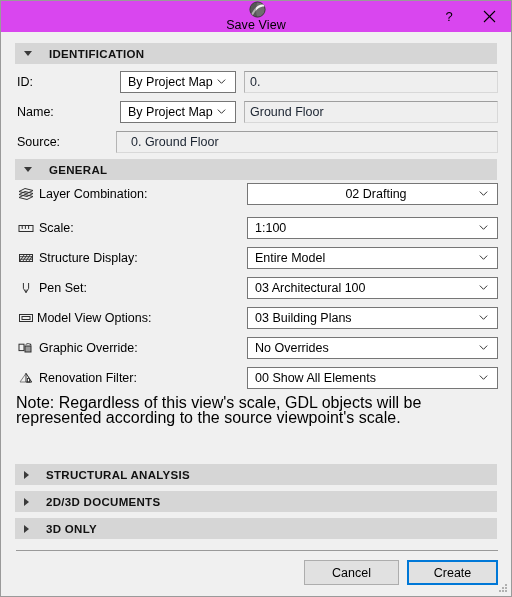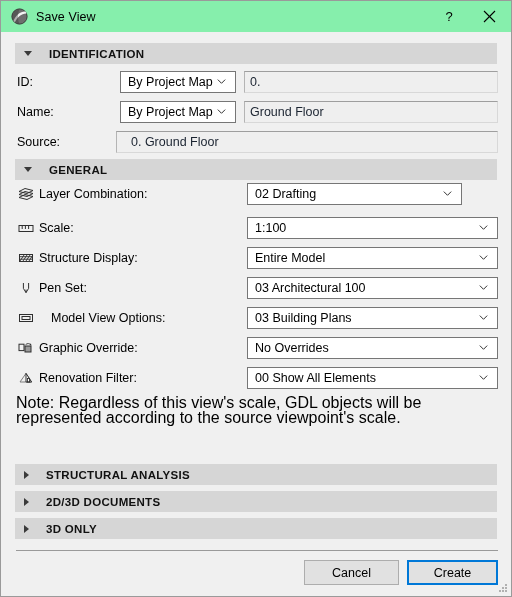--- a/index.html
+++ b/index.html
@@ -19,24 +19,25 @@
     border: 1px solid #9a9a9a;
     overflow: hidden;
   }
 
   
   #titlebar {
     position: absolute;
     left: 0; top: 0;
     width: 510px;
     height: 31px;
-    background: #86efac;
-    display: flex;
-    align-items: center;
-    box-sizing: border-box;
+    background: #d946ef;
+    display: flex;
+    align-items: center;
+    box-sizing: border-box;
+    flex-direction: column;
   }
   #app-icon {
     width: 17px;
     height: 17px;
     margin-left: 10px;
     margin-right: 8px;
     flex: 0 0 auto;
   }
   #title-text {
     font-size: 12.5px;
@@ -318,21 +319,21 @@
       <span class="row-icon">
         <svg width="18" height="16" viewBox="0 0 18 16">
           <g fill="none" stroke="#2f2f2f" stroke-width="1">
             <path d="M2 11.5 L8 8.5 L16 10.5 L10 13.5 Z"></path>
             <path d="M2 8.5 L8 5.5 L16 7.5 L10 10.5 Z"></path>
             <path d="M2 5.5 L8 2.5 L16 4.5 L10 7.5 Z"></path>
           </g>
         </svg>
       </span>
       <span class="row-label" style="left:38px;">Layer Combination:</span>
-      <div class="combo" style="left:246px; width:215px;">
+      <div class="combo" style="left:246px; width:251px;justify-content:center;">
         <span class="combo-value">02 Drafting</span>
         <span class="chev">
           <svg width="9" height="9" viewBox="0 0 9 9">
               <polyline points="0.8,2.6 4.5,6.3 8.2,2.6" fill="none" stroke="#333" stroke-width="1"></polyline>
             </svg>
         </span>
       </div>
     </div>
 
     <div class="row" style="top:184px;">
@@ -400,21 +401,21 @@
       </div>
     </div>
 
     <div class="row" style="top:274px;">
       <span class="row-icon">
         <svg width="18" height="16" viewBox="0 0 18 16">
           <rect x="2.5" y="4.5" width="13" height="7" fill="none" stroke="#2f2f2f" stroke-width="1"></rect>
           <rect x="5" y="6.5" width="8" height="3" fill="none" stroke="#2f2f2f" stroke-width="1"></rect>
         </svg>
       </span>
-      <span class="row-label" style="left:50px;">Model View Options:</span>
+      <span class="row-label" style="left:36px;">Model View Options:</span>
       <div class="combo" style="left:246px; width:251px;">
         <span class="combo-value">03 Building Plans</span>
         <span class="chev">
           <svg width="9" height="9" viewBox="0 0 9 9">
               <polyline points="0.8,2.6 4.5,6.3 8.2,2.6" fill="none" stroke="#333" stroke-width="1"></polyline>
             </svg>
         </span>
       </div>
     </div>
 

